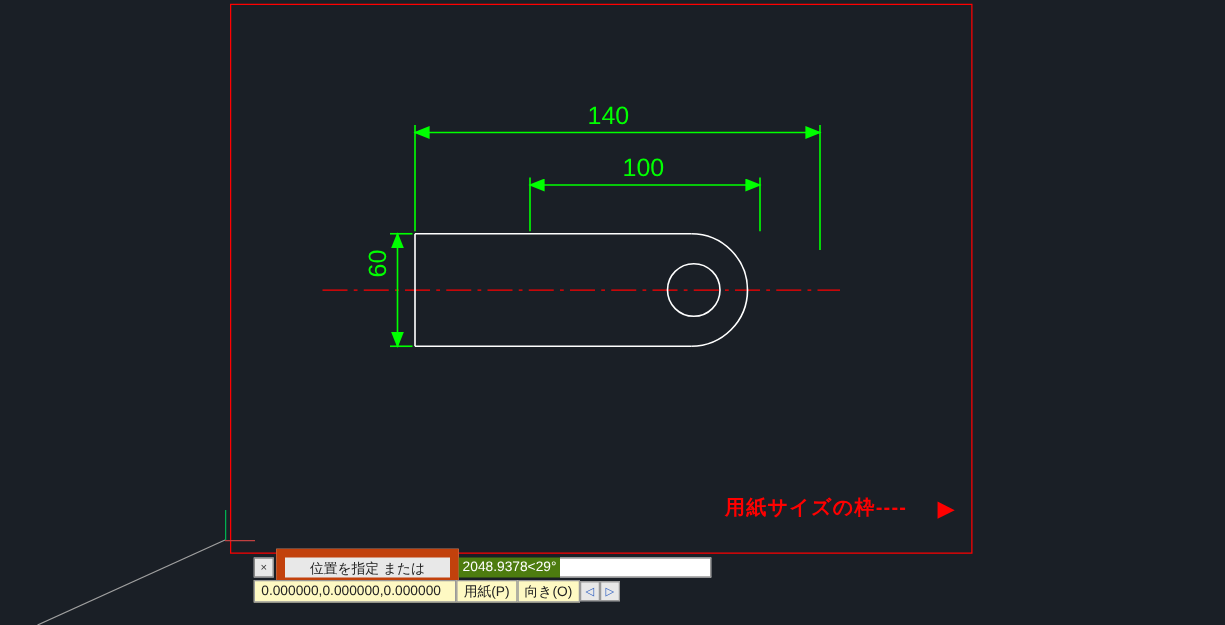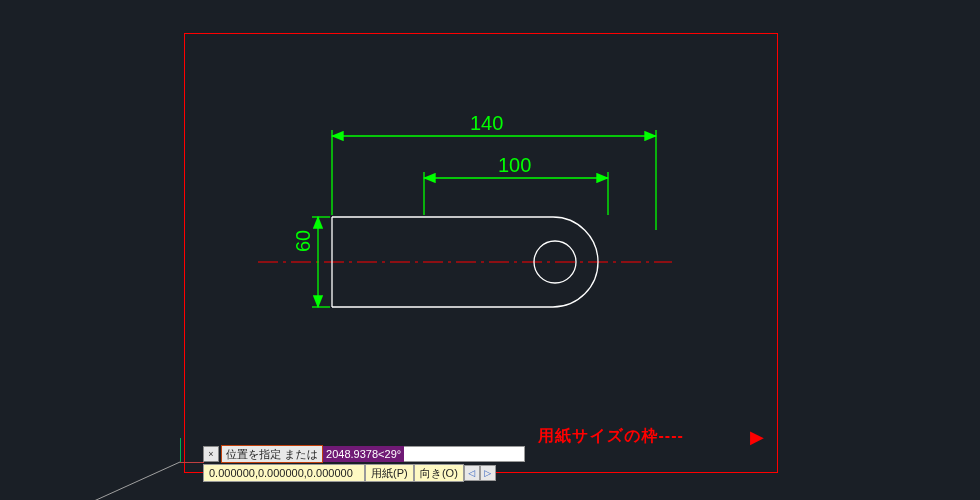--- a/index.html
+++ b/index.html
@@ -8,21 +8,20 @@
     width: 980px;
     height: 500px;
     background: #1a1f26;
     font-family: "MS Gothic", "Meiryo", sans-serif;
     overflow: hidden;
     position: relative;
   }
   .canvas {
     position: absolute;
     inset: 0;
-    margin-top: 30px;
   }
   .paper-frame {
     position: absolute;
     border: 1px solid #ff0000;
     background: transparent;
   }
   .dim-text {
     position: absolute;
     color: #00ff00;
     font-size: 20px;
@@ -74,30 +73,30 @@
     border: 1px solid #888;
     font-size: 9px;
     display: flex;
     align-items: center;
     justify-content: center;
     color: #333;
     margin-right: 2px;
   }
   .cmd-prompt {
     background: #e8e8e8;
-    border: 1px solid #c2410c;
+    border: 7px solid #c2410c;
     font-size: 11px;
-    padding: 1px 4px;
+    padding: 1px 20px;
     color: #222;
     height: 14px;
     display: flex;
     align-items: center;
   }
   .cmd-input-sel {
-    background: #701a75;
+    background: #4d7c0f;
     color: #fff;
     font-size: 11px;
     padding: 1px 3px;
     height: 14px;
     display: flex;
     align-items: center;
   }
   .cmd-input-rest {
     background: #fff;
     border-top: 1px solid #999;
@@ -174,21 +173,21 @@
       <line x1="318" y1="187" x2="318" y2="277" marker-start="url(#arrGstart)" marker-end="url(#arrG)"></line>
     </g>
 
     <line x1="180" y1="432" x2="30" y2="500" stroke="#a0a0a0" stroke-width="1"></line>
   </svg>
 
   <span class="dim-text" style="left:470px; top:82px;">140</span>
   <span class="dim-text" style="left:498px; top:124px;">100</span>
   <span class="dim-text" style="left:292px; top:222px; transform:rotate(-90deg); transform-origin:left top;">60</span>
 
-  <span class="annotation" style="left:538px; top:396px;">
+  <span class="annotation" style="left:580px; top:396px;">
     <span>用紙サイズの枠</span><span>----</span>
   </span>
   <span class="annotation-arrow" style="left:750px; top:396px;">▶</span>
 
   <div class="ucs-x" style="left:180px; top:432px; width:24px;"></div>
   <div class="ucs-y" style="left:180px; top:408px; height:24px;"></div>
 </div>
 
 <div class="cmd-area">
   <div class="cmd-row1">

